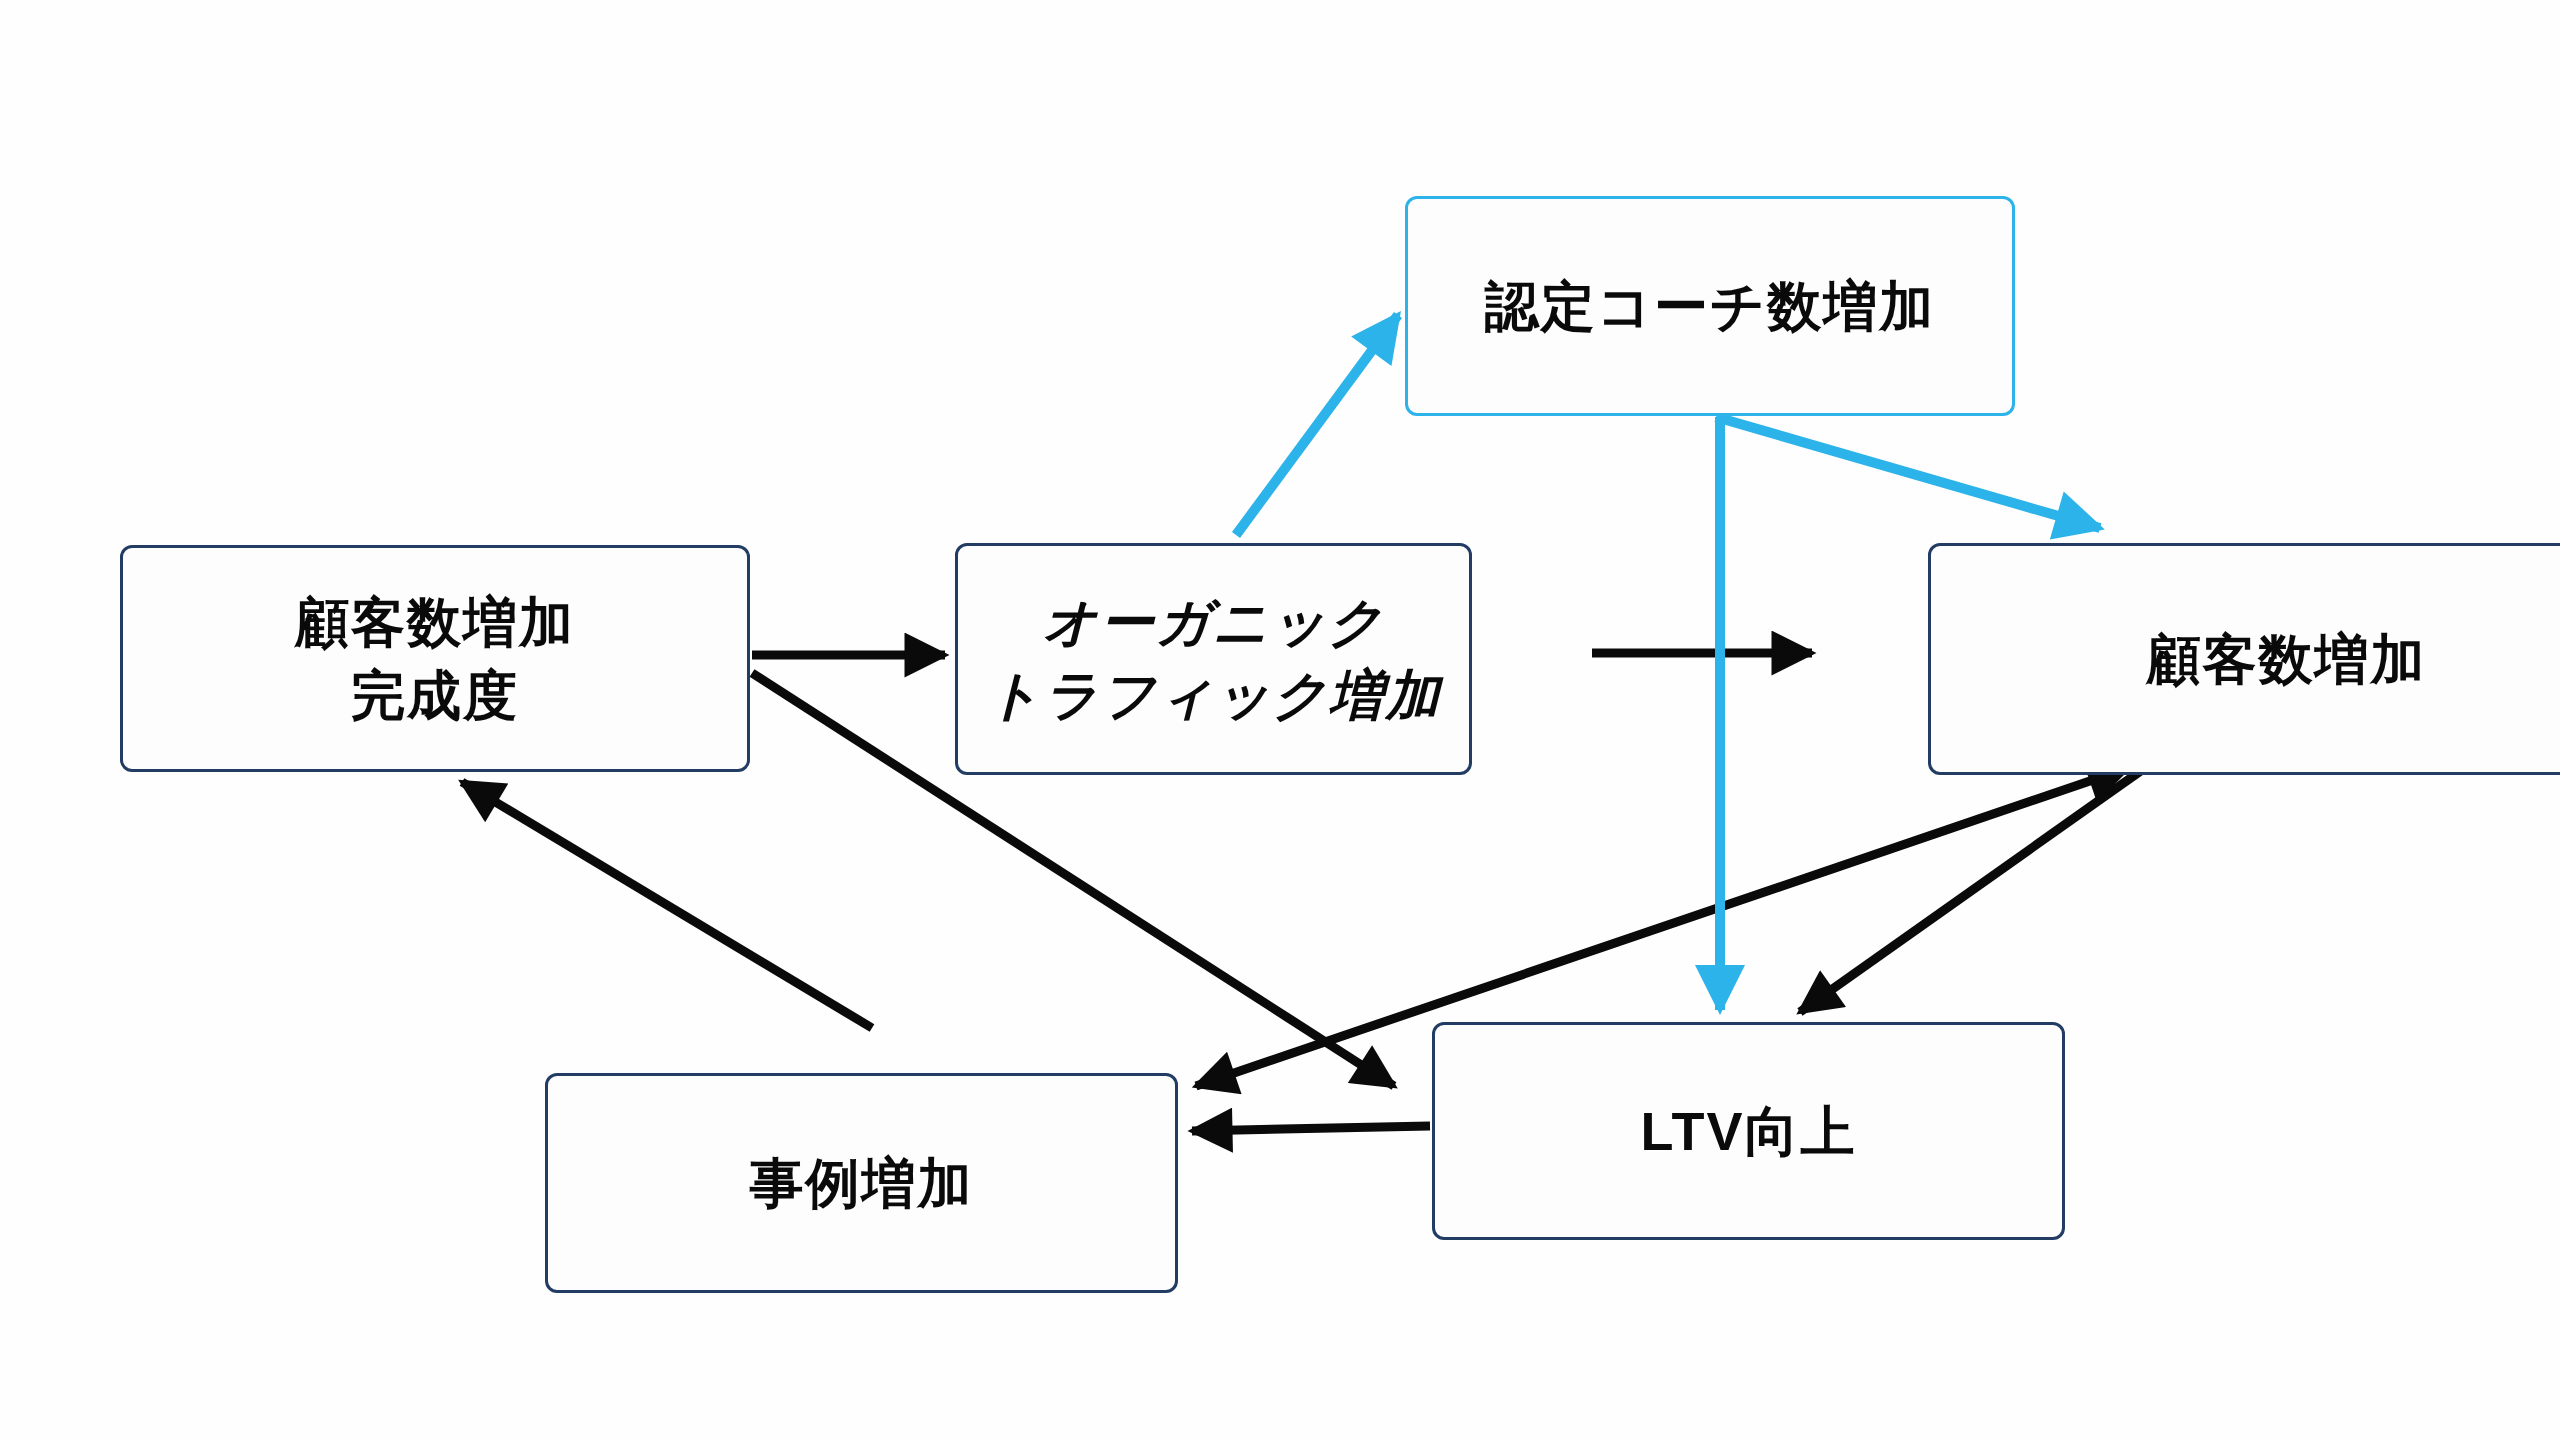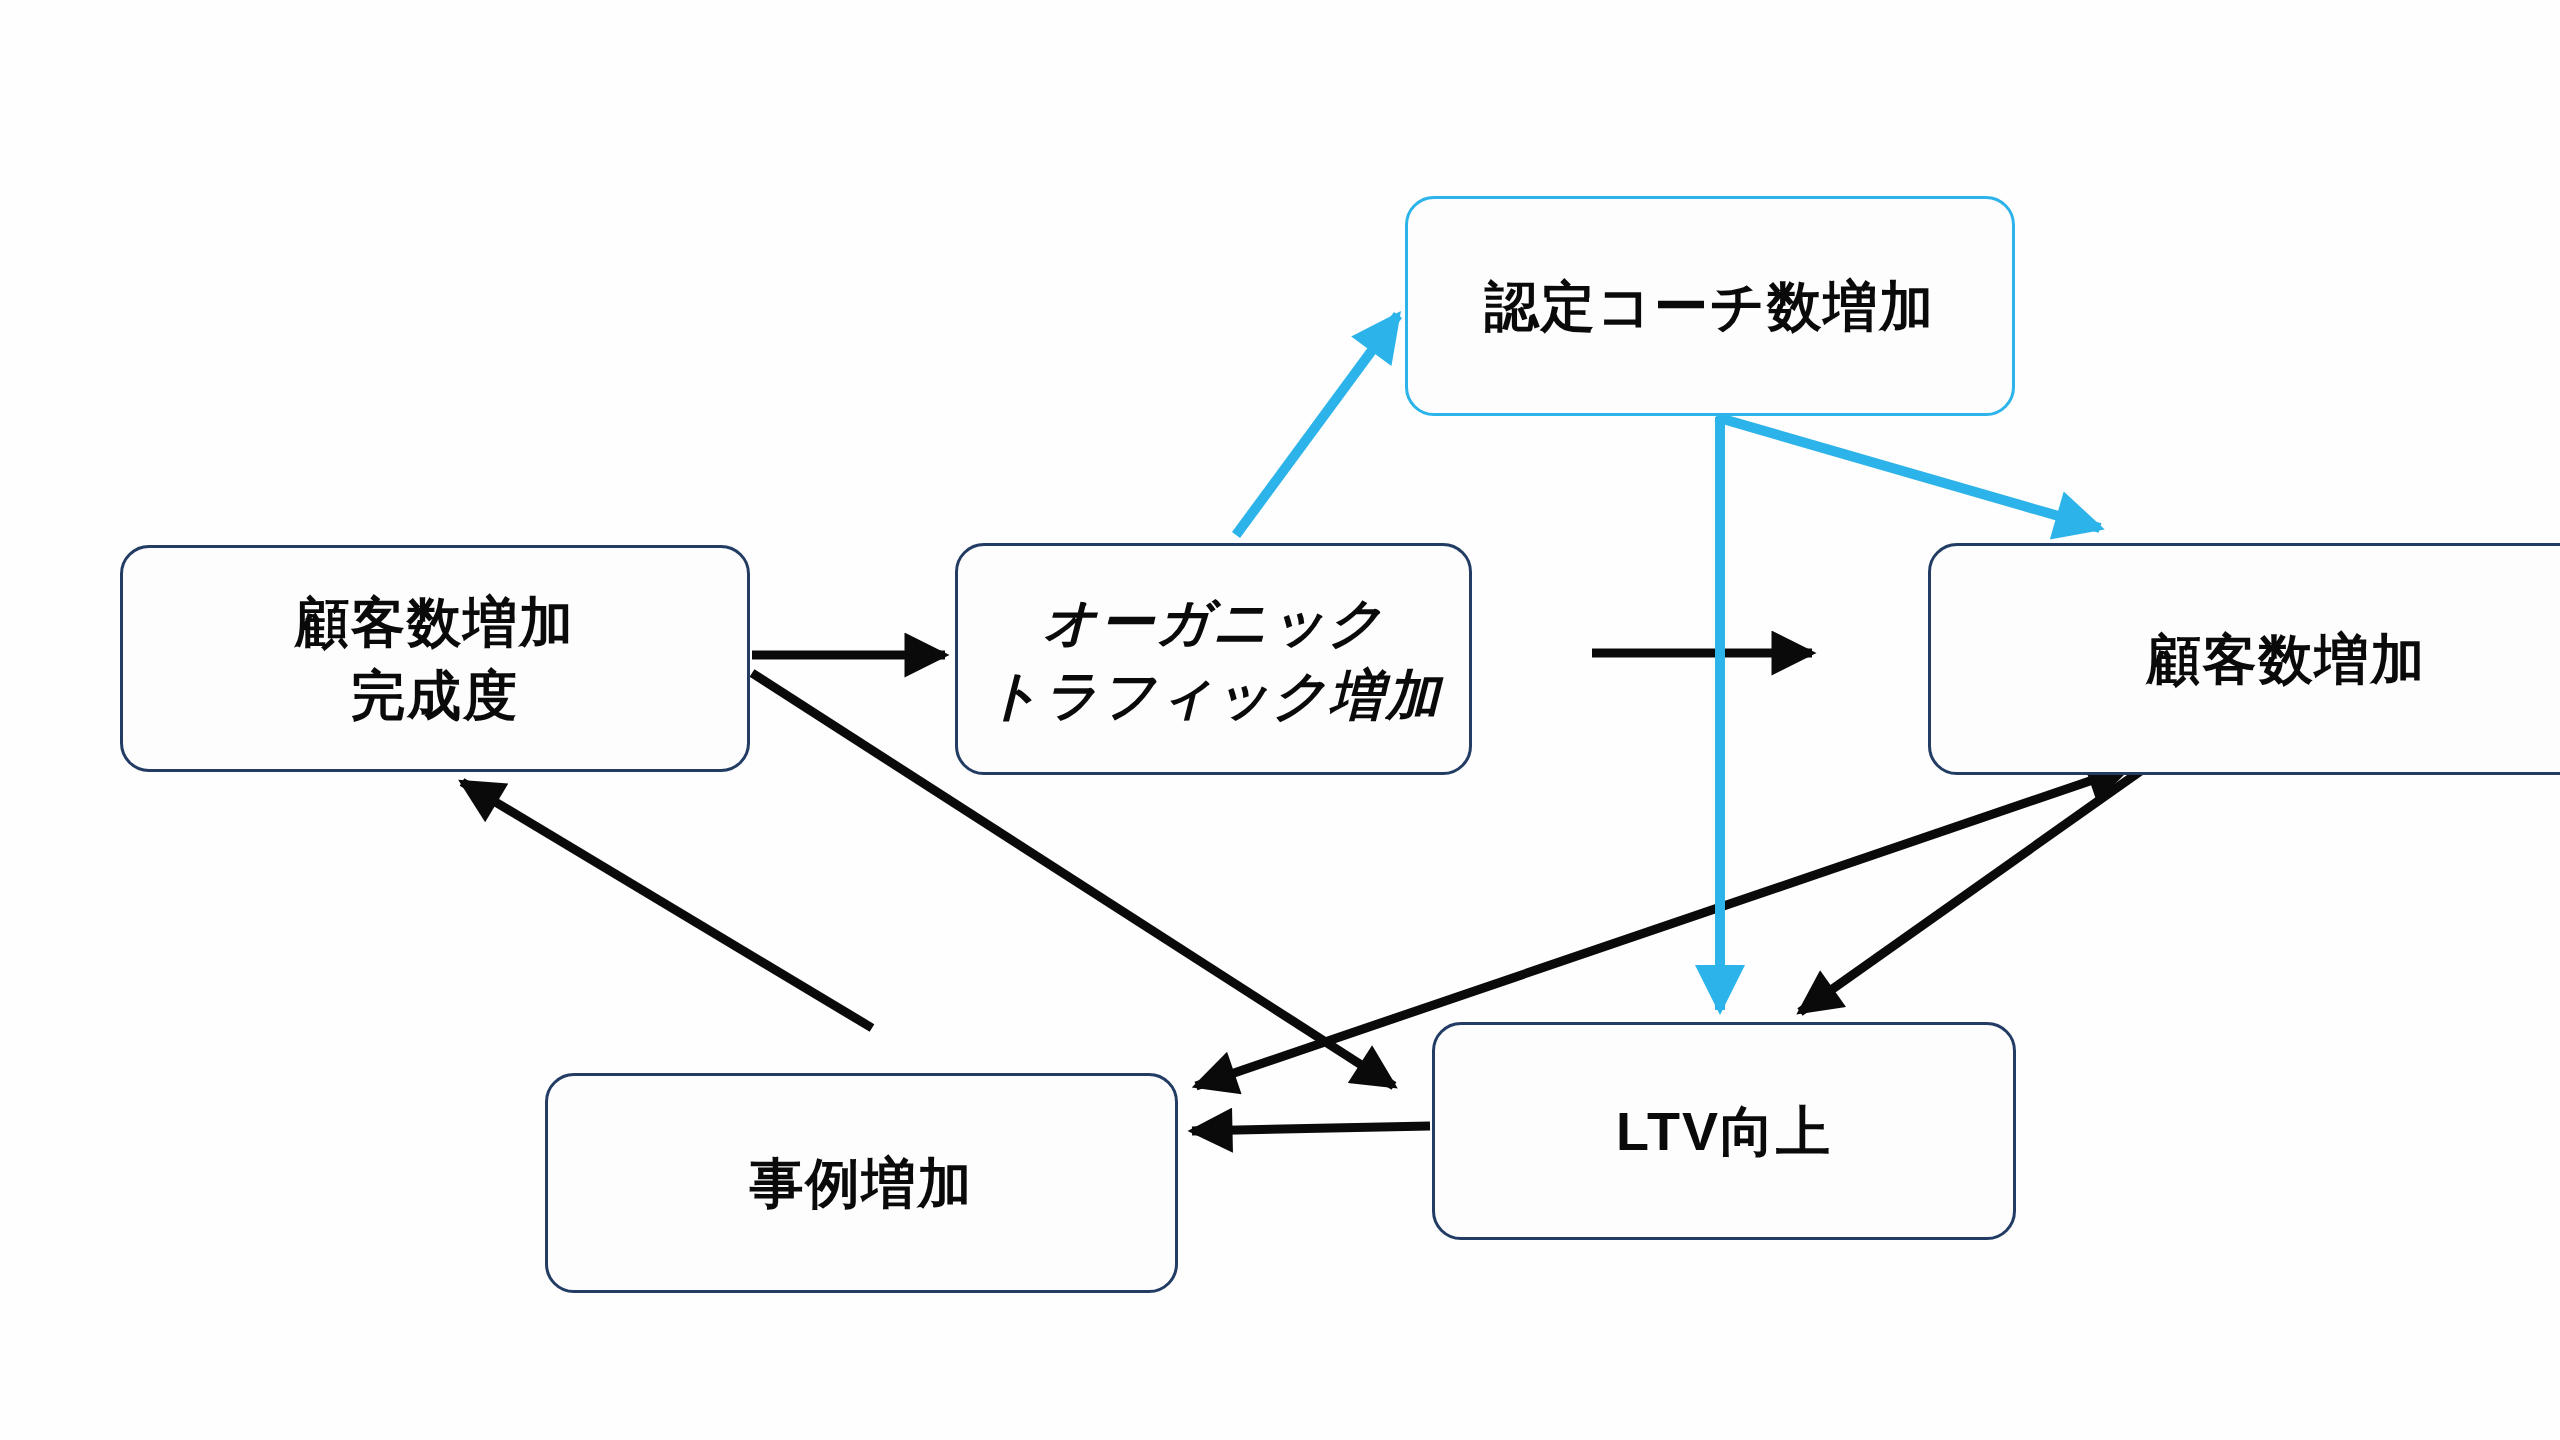--- a/index.html
+++ b/index.html
@@ -10,21 +10,21 @@
   }
   #canvas{position:relative;width:2560px;height:1440px;background:#fefefe;}
   #edges{position:absolute;left:0;top:0;width:2560px;height:1440px;}
   .node{
     position:absolute;
     box-sizing:border-box;
     display:flex;align-items:center;justify-content:center;
     text-align:center;
     background:#fdfdfe;
     border:3px solid #223c63;
-    border-radius:29px;
+    border-radius:12px;
     font-size:54px;font-weight:bold;color:#0a0a0a;
     line-height:1.35;
     white-space:pre-line;
     letter-spacing:2px;
   }
   .node--cyan{border-color:#2bb3ea;}
   .node--navy{border-color:#223c63;}
 </style>
 </head>
 <body>
@@ -65,15 +65,15 @@
   <div class="node node--navy" style="left: 120px; top: 545px; width: 630px; height: 227px;">顧客数増加
 完成度</div>
 
   <div class="node node--navy" style="left: 955px; top: 543px; width: 517px; height: 232px; font-style: italic;">オーガニック
 トラフィック増加</div>
 
   <div class="node node--navy" style="left: 1928px; top: 543px; width: 688px; height: 232px; padding-left: 29px;">顧客数増加</div>
 
   <div class="node node--navy" style="left: 545px; top: 1025px; width: 633px; height: 220px; margin-top: 48px;">事例増加</div>
 
-  <div class="node node--navy" style="left: 1432px; top: 1022px; width: 584px; height: 218px;">LTV向上</div>
+  <div class="node node--navy" style="left: 1432px; top: 1022px; width: 633px; height: 218px;">LTV向上</div>
 
 </div>
 
 </body></html>

